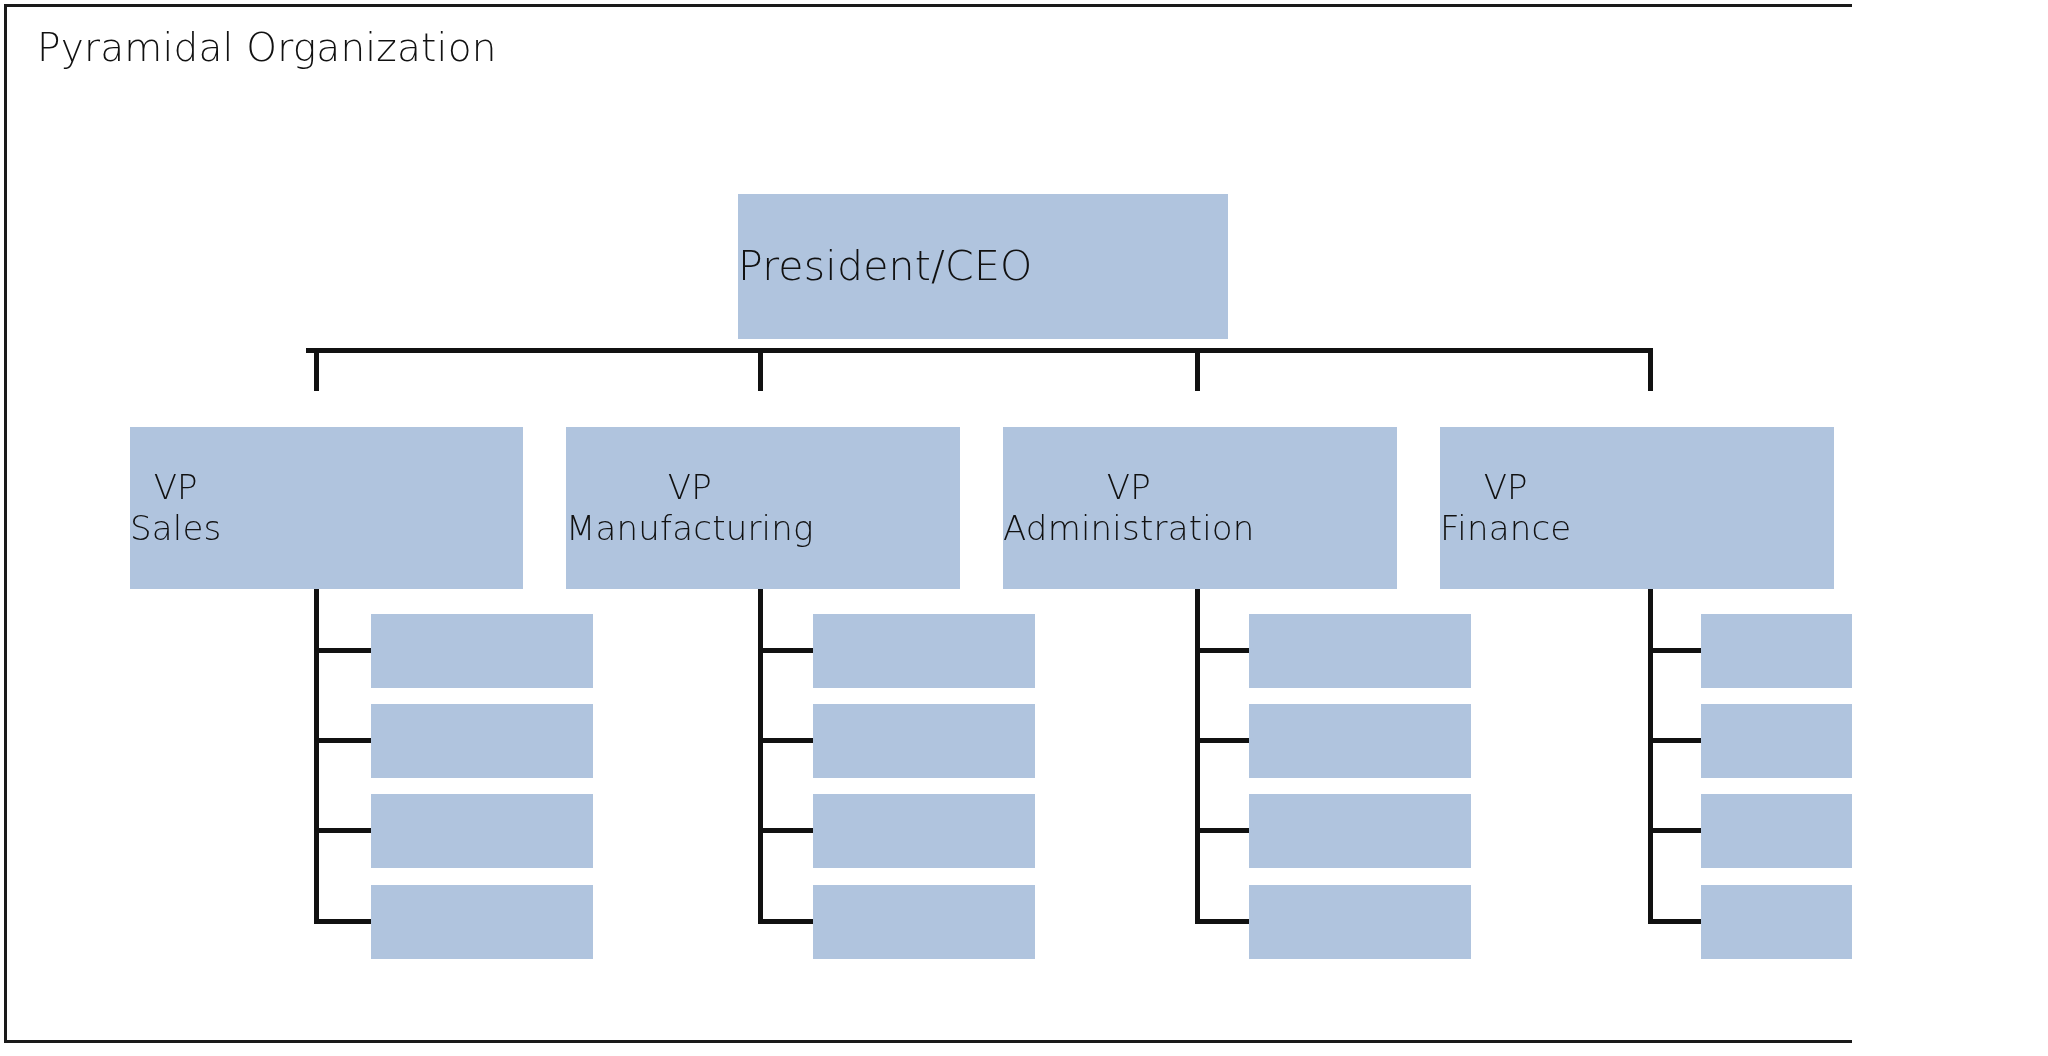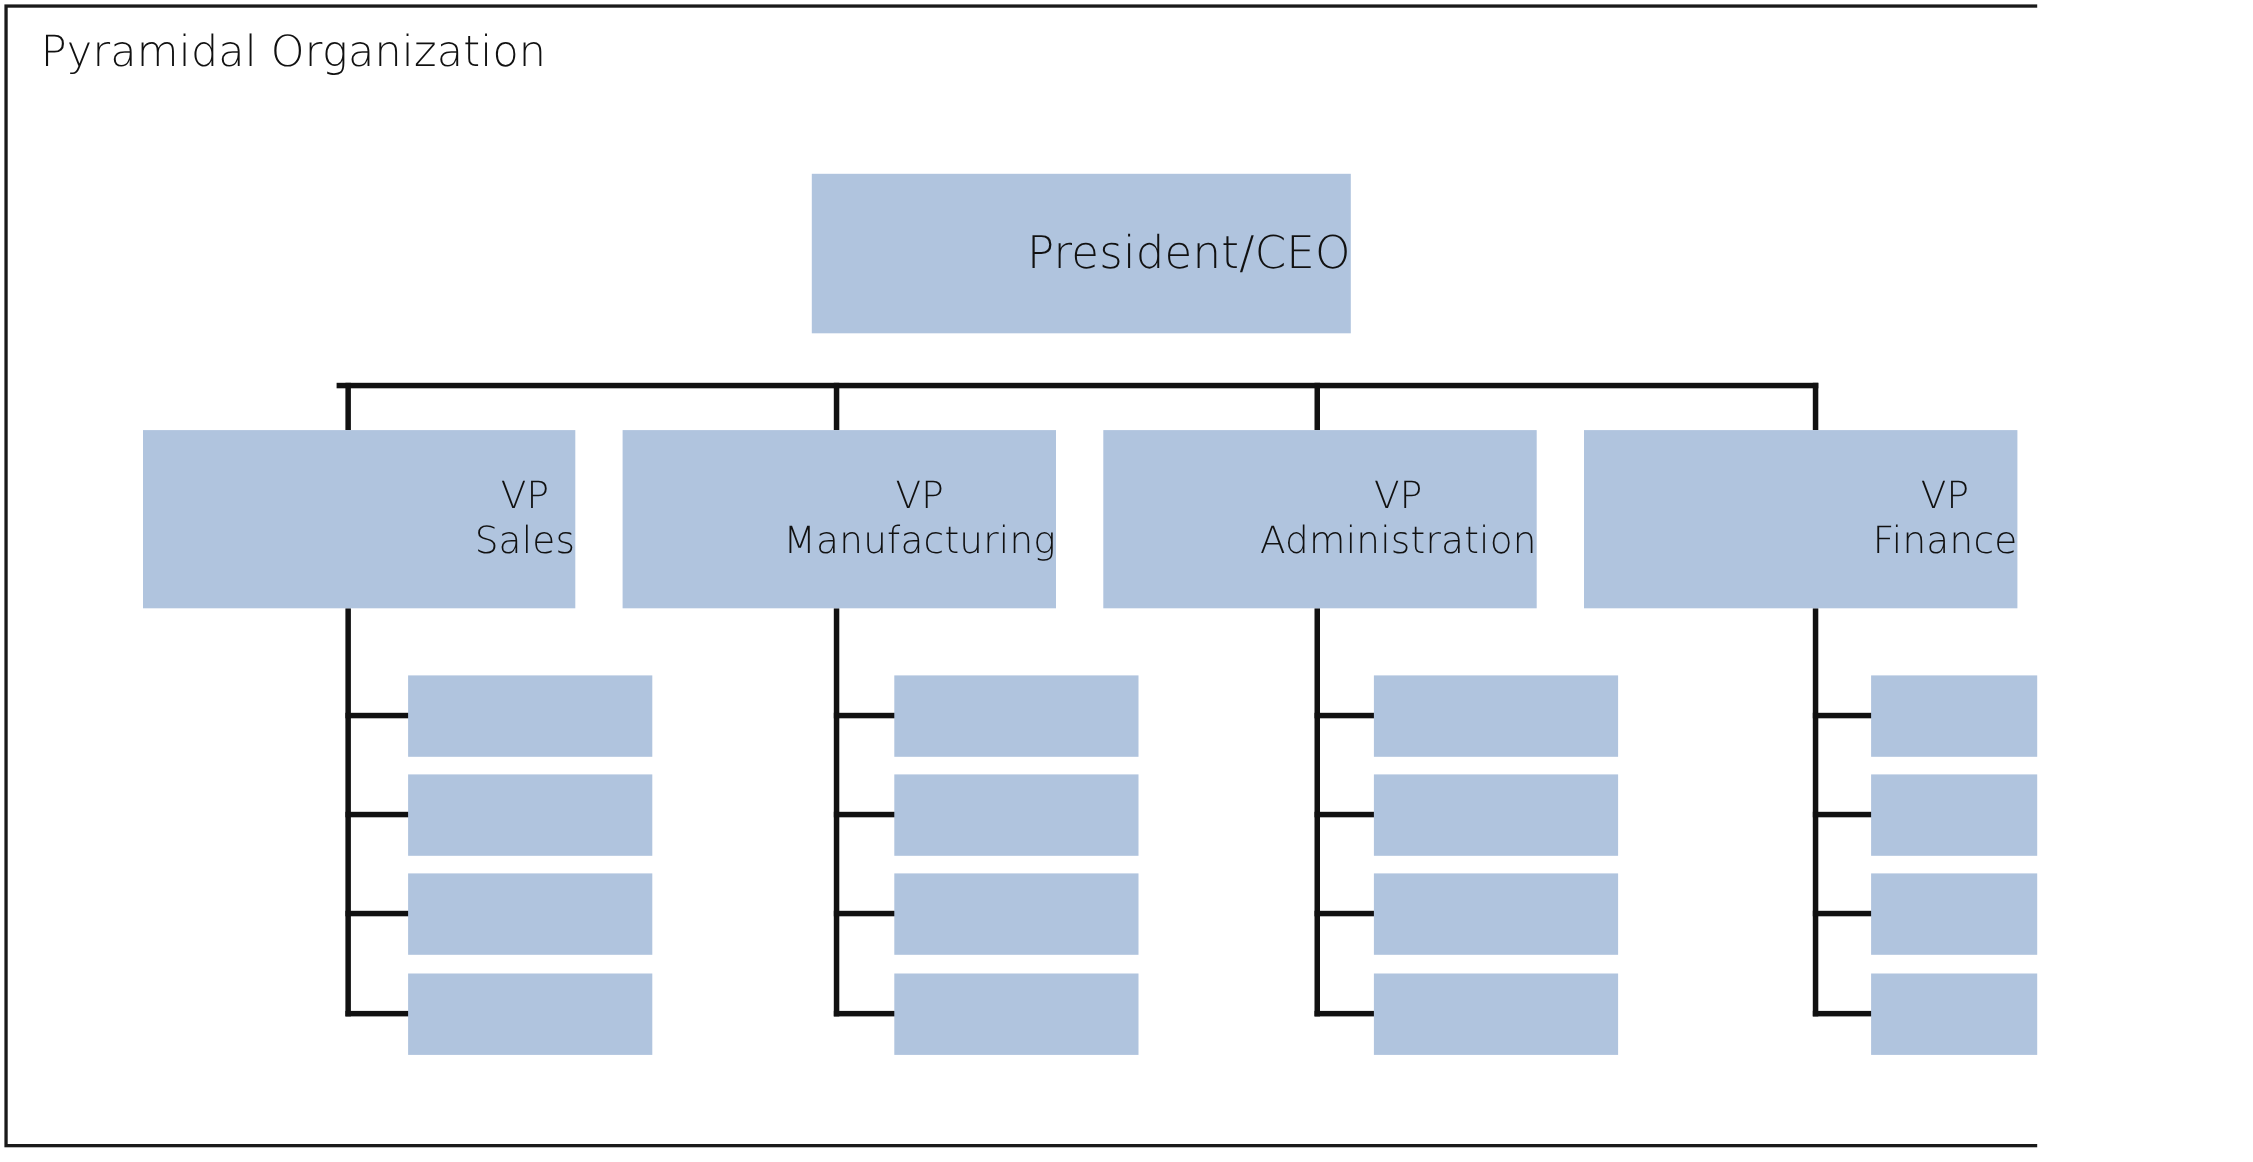--- a/index.html
+++ b/index.html
@@ -41,22 +41,23 @@
     white-space: nowrap;
     font-stretch: condensed;
   }
   
   .node {
     position: absolute;
     background: #b0c4de;
     box-sizing: border-box;
     display: flex;
     align-items: center;
-    justify-content: flex-end;
+    justify-content: flex-start;
     z-index: 3;
+    margin-top: 36px;
   }
   .node-label {
     font-size: 34px;
     font-weight: 300;
     line-height: 1.22;
     color: #111111;
     text-align: center;
     white-space: pre-line;
     letter-spacing: 0.2px;
   }

